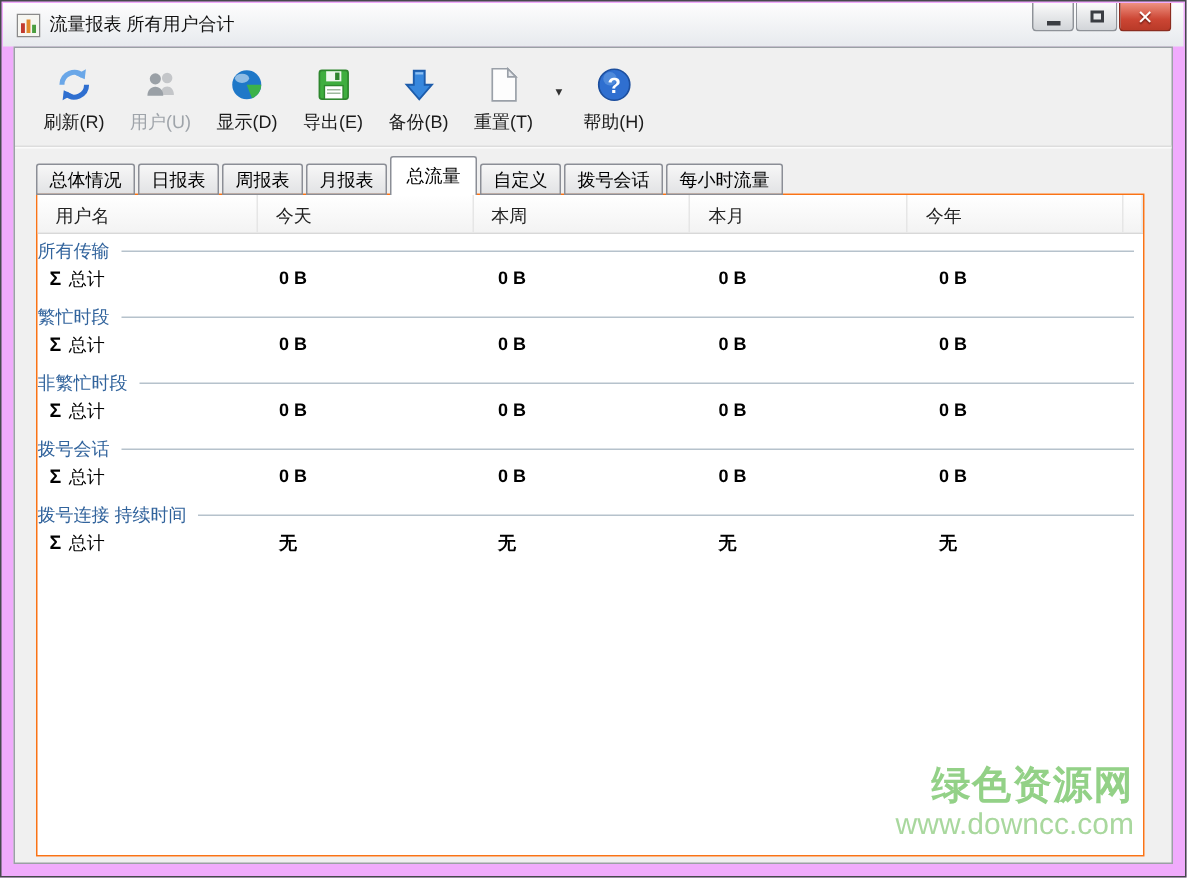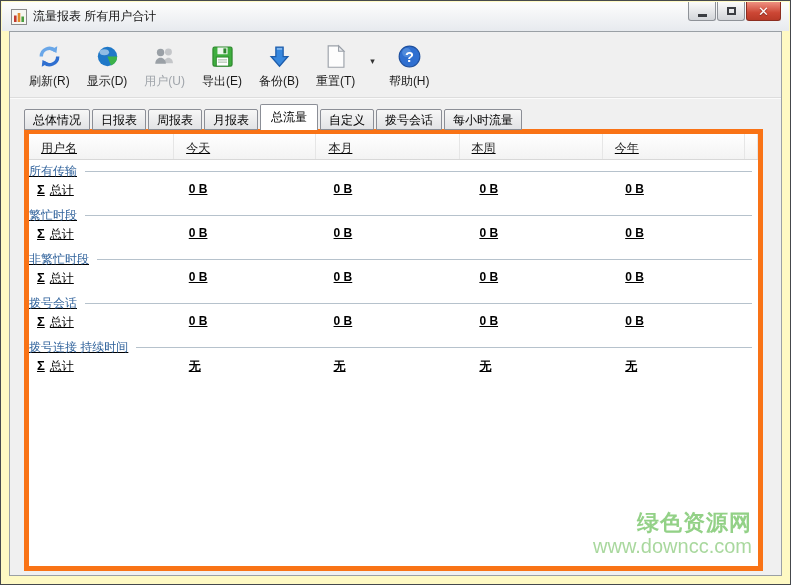--- a/index.html
+++ b/index.html
@@ -1,19 +1,19 @@
 <!DOCTYPE html>
 <html><head>
 <meta charset="utf-8">
 <style>
   * { box-sizing: border-box; margin: 0; padding: 0; }
   html,body { width:791px; height:585px; }
   body { font-family:"Liberation Sans","DejaVu Sans",sans-serif; position:relative; background:#fff; overflow:hidden; }
 
-  .window { position:absolute; inset:0; background:#fef9c3; border:1px solid #45484c; }
+  .window { position:absolute; inset:0; background:#f0abfc; border:1px solid #45484c; }
 
   
   .titlebar { position:absolute; top:1px; left:1px; right:1px; height:29px;
     background:linear-gradient(#fdfdfd,#e7eaee); display:flex; align-items:center; padding-left:9px; }
   .app-icon { width:16px; height:16px; margin-right:6px; flex:0 0 auto; }
   .title-text { font-size:12px; color:#111; }
   .win-controls { position:absolute; top:1px; right:9px; display:flex; }
   .wbtn { height:19px; border:1px solid #8e9298; border-top:none; border-radius:0 0 3px 3px;
     background:linear-gradient(#fbfbfb,#d2d5d9); display:flex; align-items:center; justify-content:center; margin-left:1px; }
   .wbtn.min, .wbtn.max { width:28px; }
@@ -37,35 +37,35 @@
 
   
   .tabbar { position:absolute; top:72px; left:14px; right:18px; height:26px;
     display:flex; align-items:flex-end; z-index:3; }
   .tab { height:21px; line-height:20px; padding:0 8px; margin-right:2px; font-size:12px; color:#000;
     background:linear-gradient(#f7f7f7,#e2e3e5); border:1px solid #8b8e96; border-radius:2px 2px 0 0; white-space:nowrap; }
   .tab.active { height:26px; line-height:25px; padding:0 10px; background:#fff; border-bottom:none; position:relative; z-index:4; }
 
   
   .panel { position:absolute; top:97px; left:14px; right:18px; bottom:4px;
-    background:#fff; border:5px solid #f97316; overflow:hidden;text-decoration:underline; }
+    background:#fff; border:1px solid #f97316; overflow:hidden; }
   .hdr-row { display:flex; height:26px; background:linear-gradient(#ffffff,#f3f3f3); border-bottom:1px solid #d8d8d8; }
   .hdr-cell { font-size:12px; color:#222; padding:6px 0 0 12px; border-right:1px solid #e6e6e6; overflow:hidden; white-space:nowrap; }
   .hdr-fill { flex:1; }
   .grp-row { height:22px; display:flex; align-items:center; }
   .grp-name { font-size:12px; color:#31639c; white-space:nowrap; }
   .grp-line { flex:1; height:1px; background:#b6c2cc; margin:0 6px 0 8px; }
   .val-row { height:22px; display:flex; align-items:flex-start; }
   .val-cell { font-size:12px; font-weight:bold; color:#000; padding-left:12px; white-space:nowrap; overflow:hidden; }
   .row-label { font-size:12px; color:#000; padding-left:8px; white-space:nowrap; overflow:hidden; }
   .row-label .sigma { font-weight:bold; font-size:13px; margin-right:5px; }
 
   
   .watermark { position:absolute; right:6px; bottom:8px; text-align:right; line-height:1.15; }
-  .wm-line1 { font-size:22px; font-weight:bold; letter-spacing:1px; }
+  .wm-line1 { font-size:26px; font-weight:bold; letter-spacing:1px; }
   .wm-line2 { font-size:20px; }
 </style>
 </head>
 <body>
 
 <div class="window">
 
   <div class="titlebar">
     <svg class="app-icon" viewBox="0 0 16 16">
       <rect x="0.5" y="0.5" width="15" height="15" fill="#f6f6f1" stroke="#8a8a8a"></rect>
@@ -94,40 +94,40 @@
           <div class="tb-icon">
             <svg width="27" height="27" viewBox="0 0 24 24">
               <path d="M19.3 12a7.3 7.3 0 0 1-12.4 5.2" fill="none" stroke="#2f6fd0" stroke-width="3"></path>
               <path d="M4.7 12A7.3 7.3 0 0 1 17.1 6.8" fill="none" stroke="#6aa7e8" stroke-width="3"></path>
               <path d="M18.9 2.8l-.7 6-5.4-2.6z" fill="#6aa7e8"></path>
               <path d="M5.1 21.2l.7-6 5.4 2.6z" fill="#2f6fd0"></path>
             </svg>
           </div>
           <div class="tb-label">刷新(R)</div>
         </div>
-        <div class="tb-btn">
-          <div class="tb-icon">
-            <svg width="27" height="27" viewBox="0 0 24 24">
-              <circle cx="12" cy="12" r="8.6" fill="#1f78c8"></circle>
-              <path d="M12 12l8.6 0a8.6 8.6 0 0 1-5.5 8z" fill="#3cb24a"></path>
-              <ellipse cx="9.2" cy="8.2" rx="4.2" ry="2.7" fill="#ffffff" opacity="0.5"></ellipse>
-            </svg>
-          </div>
-          <div class="tb-label">显示(D)</div>
-        </div>
         <div class="tb-btn disabled">
           <div class="tb-icon">
             <svg width="27" height="27" viewBox="0 0 24 24">
               <circle cx="15.5" cy="8" r="3.1" fill="#c4c6c9"></circle>
               <path d="M11.5 18c0-3 1.8-5 4-5s4 2 4 5z" fill="#c4c6c9"></path>
               <circle cx="8.5" cy="8.5" r="3.3" fill="#9aa0a6"></circle>
               <path d="M3.8 18.5c0-3.2 2-5.3 4.7-5.3s4.7 2.1 4.7 5.3z" fill="#9aa0a6"></path>
             </svg>
           </div>
           <div class="tb-label">用户(U)</div>
+        </div>
+        <div class="tb-btn">
+          <div class="tb-icon">
+            <svg width="27" height="27" viewBox="0 0 24 24">
+              <circle cx="12" cy="12" r="8.6" fill="#1f78c8"></circle>
+              <path d="M12 12l8.6 0a8.6 8.6 0 0 1-5.5 8z" fill="#3cb24a"></path>
+              <ellipse cx="9.2" cy="8.2" rx="4.2" ry="2.7" fill="#ffffff" opacity="0.5"></ellipse>
+            </svg>
+          </div>
+          <div class="tb-label">显示(D)</div>
         </div>
         <div class="tb-btn">
           <div class="tb-icon">
             <svg width="27" height="27" viewBox="0 0 24 24">
               <rect x="3.5" y="3.5" width="17" height="17" rx="1.5" fill="#3fae3f" stroke="#2d862d"></rect>
               <rect x="7.5" y="4" width="9" height="6" fill="#eef7ee"></rect>
               <rect x="12.8" y="4.8" width="2.6" height="4.4" fill="#2d862d"></rect>
               <rect x="6.5" y="12.5" width="11" height="8" fill="#ffffff" stroke="#2d862d" stroke-width="0.8"></rect>
               <line x1="8" y1="15" x2="16" y2="15" stroke="#9fb99f" stroke-width="0.9"></line>
               <line x1="8" y1="17" x2="16" y2="17" stroke="#9fb99f" stroke-width="0.9"></line>
@@ -172,22 +172,22 @@
         <div class="tab">月报表</div>
         <div class="tab active">总流量</div>
         <div class="tab">自定义</div>
         <div class="tab">拨号会话</div>
         <div class="tab">每小时流量</div>
       </div>
     <div class="panel">
       <div class="hdr-row">
           <div class="hdr-cell" style="width: 149px;">用户名</div>
           <div class="hdr-cell" style="width: 146px;">今天</div>
+          <div class="hdr-cell" style="width: 147px;">本周</div>
           <div class="hdr-cell" style="width: 147px;">本月</div>
-          <div class="hdr-cell" style="width: 147px;">本周</div>
           <div class="hdr-cell" style="width: 146px;">今年</div>
           <div class="hdr-cell hdr-fill"></div>
         </div>
       <div>
           <div class="grp-row">
             <span class="grp-name">所有传输</span>
             <span class="grp-line"></span>
           </div>
           <div class="val-row">
             <div class="row-label" style="width: 149px;"><span class="sigma">Σ</span>总计</div>

